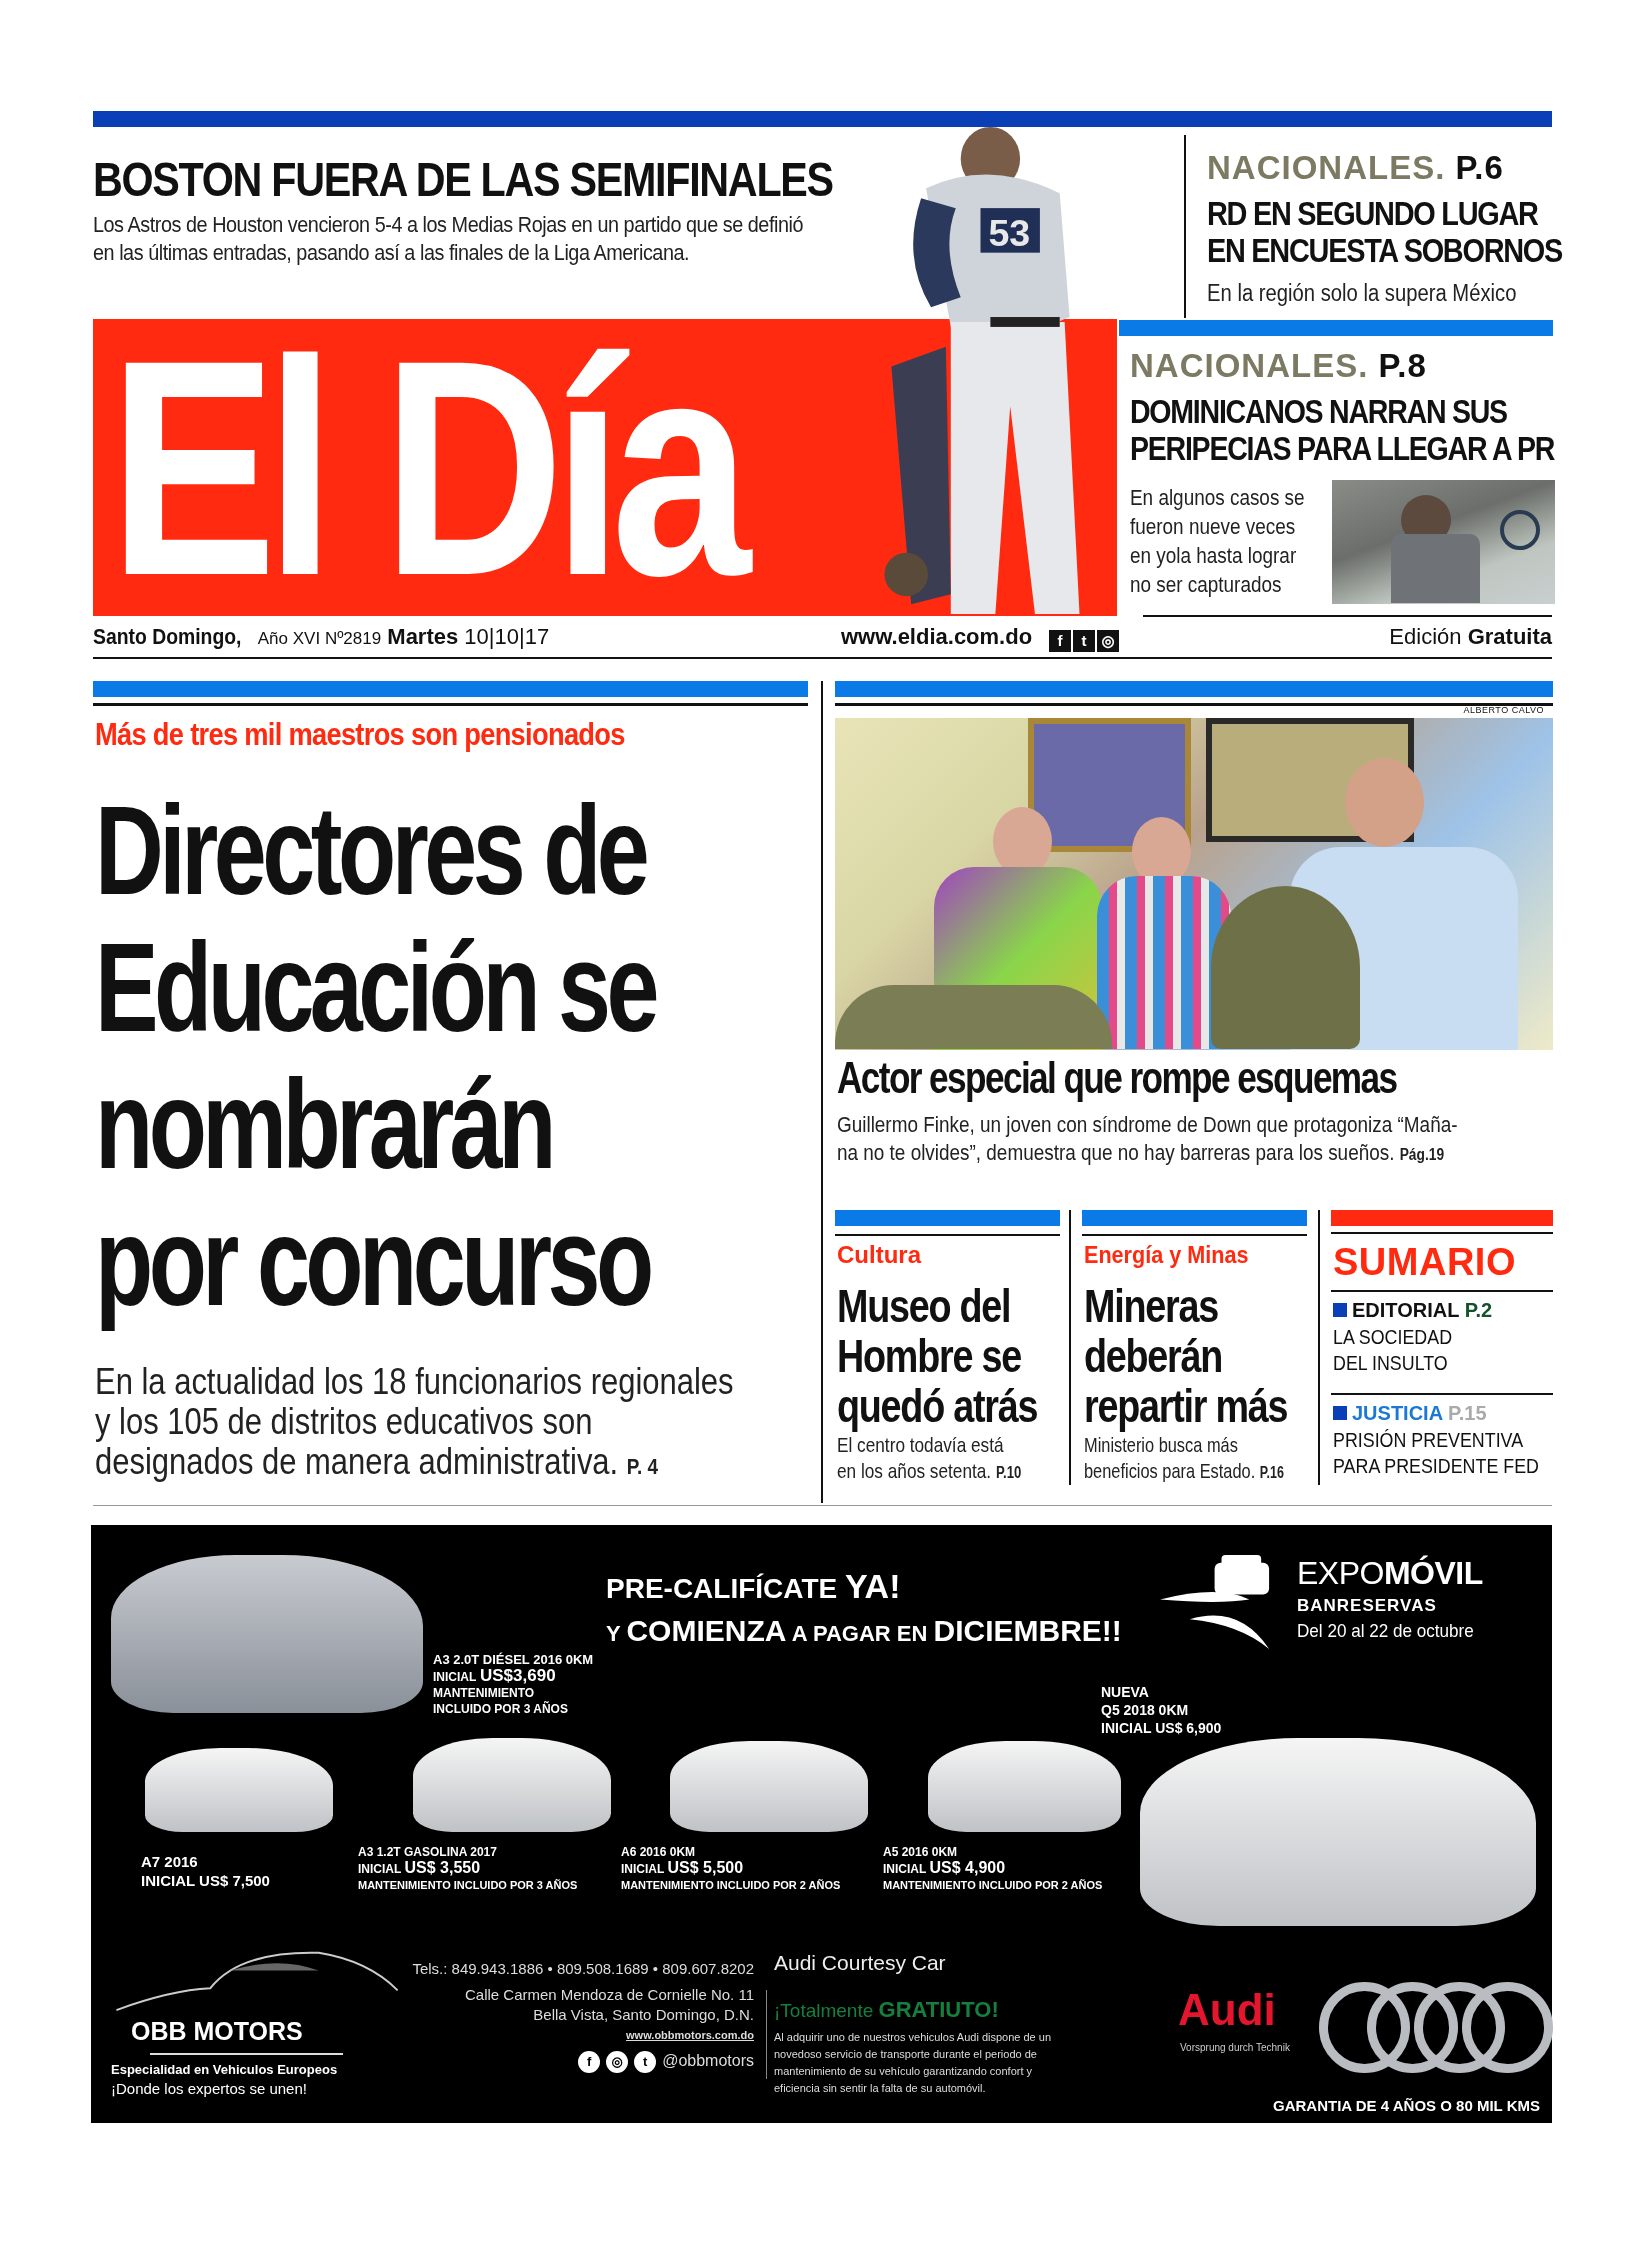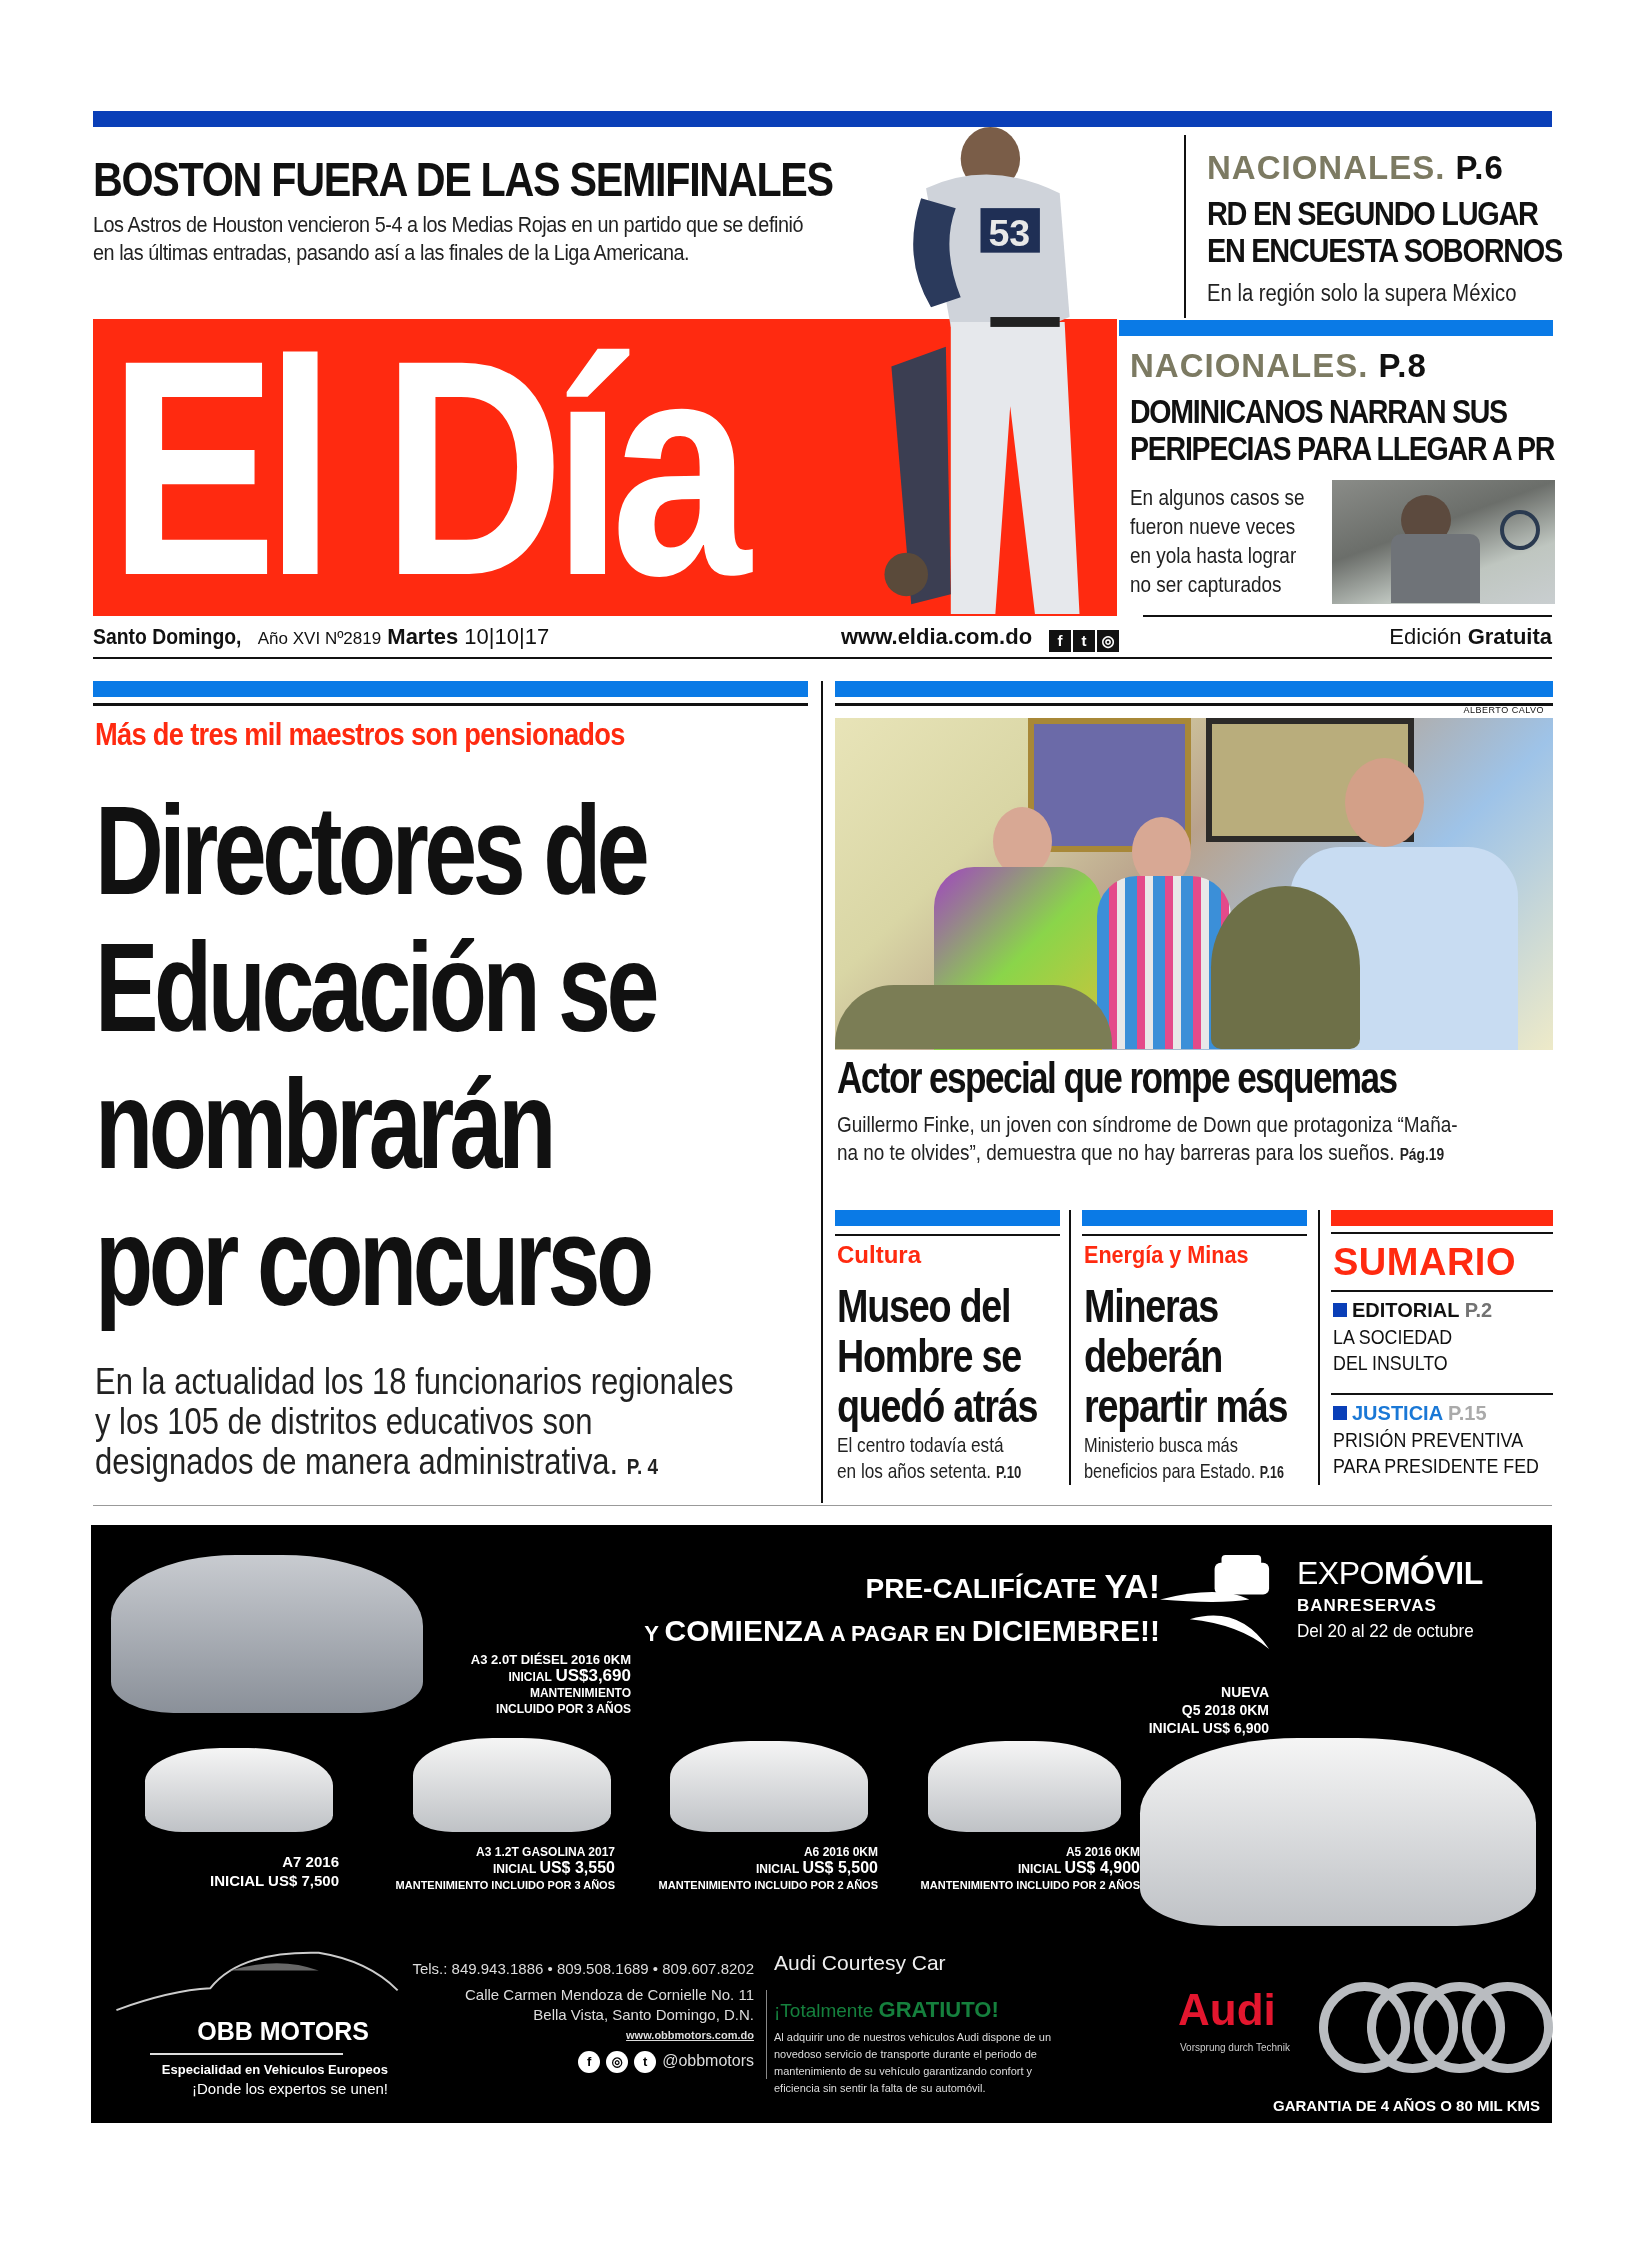--- a/index.html
+++ b/index.html
@@ -16,21 +16,21 @@
 .hline{background:#111;height:2px}
 
 .mast{left:93px;top:319px;width:1024px;height:297px;background:#ff2a10}
 .mast-text{left:109px;top:319px;font-weight:900;color:#fff;font-size:307px;letter-spacing:-14px;line-height:297px;font-family:"Liberation Sans",sans-serif;transform:scaleX(0.82);transform-origin:left top}
 .player{left:832px;top:119px;width:297px;height:500px}
 
 .photo-main{left:835px;top:718px;width:718px;height:332px;background:linear-gradient(135deg,#e8e4b8 0%,#d9d6a5 25%,#b9a28c 45%,#9ec3e8 70%,#eeeac8 100%)}
 .photo-small{left:1332px;top:480px;width:223px;height:124px;background:linear-gradient(160deg,#8a8c88 0%,#6b6e6a 40%,#bfc6c0 70%,#c9ced0 100%)}
 
 .ad{left:91px;top:1525px;width:1461px;height:598px;background:#000;color:#fff}
-.ad .w{color:#fff;font-weight:700;text-align:right}
+.ad .w{color:#fff;font-weight:700;text-align:left}
 .car{background:linear-gradient(180deg,#c8cbd0,#8a9099);border-radius:40% 45% 20% 20%}
 .car.white{background:linear-gradient(180deg,#f5f5f5,#bfc2c6)}
 .ring{position:absolute;top:0;width:91px;height:91px;border:9px solid #b9bcc0;border-radius:50%}
 .icon-box{display:inline-block;width:22px;height:22px;background:#111;color:#fff;font-size:15px;font-weight:700;text-align:center;line-height:22px;margin-right:2px}
 .circ{display:inline-block;width:22px;height:22px;border-radius:50%;background:#fff;color:#000;font-size:13px;font-weight:700;text-align:center;line-height:22px;margin-right:6px}
 </style>
 </head>
 <body>
 
 <div class="abs bar-blue" style="left:93px;top:111px;width:1459px;height:16px"></div>
@@ -181,21 +181,21 @@
 <div class="abs sub" style="left:1084px;top:1432px;font-size:21px;line-height:26px;transform:scaleX(0.78);transform-origin:left top;white-space:nowrap">
   <div>Ministerio busca más</div>
   <div><span>beneficios para Estado.</span> <b style="font-size:16px">P.16</b></div>
 </div>
 
 <div class="abs bar-red" style="left:1331px;top:1210px;width:222px;height:16px"></div>
 <div class="abs hline" style="left:1331px;top:1232px;width:222px"></div>
 <div class="abs" style="left:1333px;top:1241px;font-size:38px;font-weight:700;color:#ff2a10;letter-spacing:0.5px">SUMARIO</div>
 <div class="abs hline" style="left:1331px;top:1290px;width:222px"></div>
 <div class="abs" style="left:1333px;top:1299px;white-space:nowrap">
-  <div style="font-size:20px;font-weight:700"><span style="display:inline-block;width:14px;height:14px;background:#0a3fb8;margin-right:5px"></span><span style="color:#111">EDITORIAL</span> <span style="color:#737373">P.2</span></div>
+  <div style="font-size:20px;font-weight:700"><span style="display:inline-block;width:14px;height:14px;background:#0a3fb8;margin-right:5px"></span><span style="color:#111">EDITORIAL</span> <span style="color:#14532d">P.2</span></div>
   <div style="font-size:21px;line-height:26px;margin-top:2px;transform:scaleX(0.85);transform-origin:left top">
     <div>LA SOCIEDAD</div>
     <div>DEL INSULTO</div>
   </div>
 </div>
 <div class="abs hline" style="left:1331px;top:1393px;width:222px"></div>
 <div class="abs" style="left:1333px;top:1402px;white-space:nowrap">
   <div style="font-size:20px;font-weight:700"><span style="display:inline-block;width:14px;height:14px;background:#0a3fb8;margin-right:5px"></span><span style="color:#1a78d6">JUSTICIA</span> <span style="color:#aaa">P.15</span></div>
   <div style="font-size:21px;line-height:26px;margin-top:2px;transform:scaleX(0.85);transform-origin:left top">
     <div>PRISIÓN PREVENTIVA</div>

